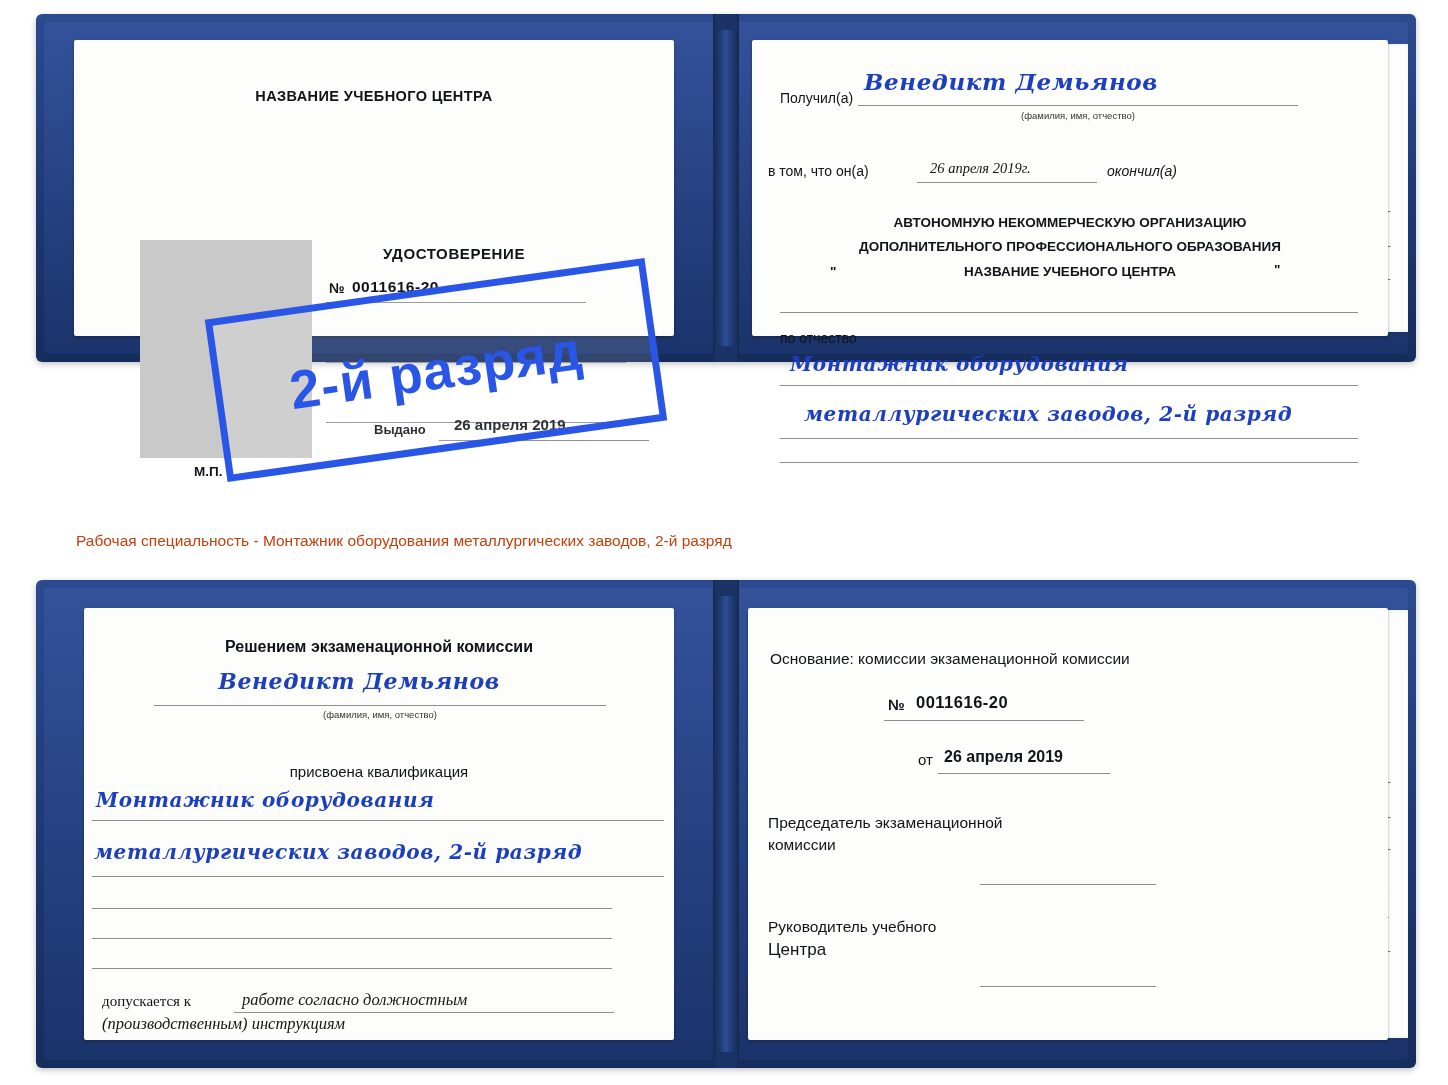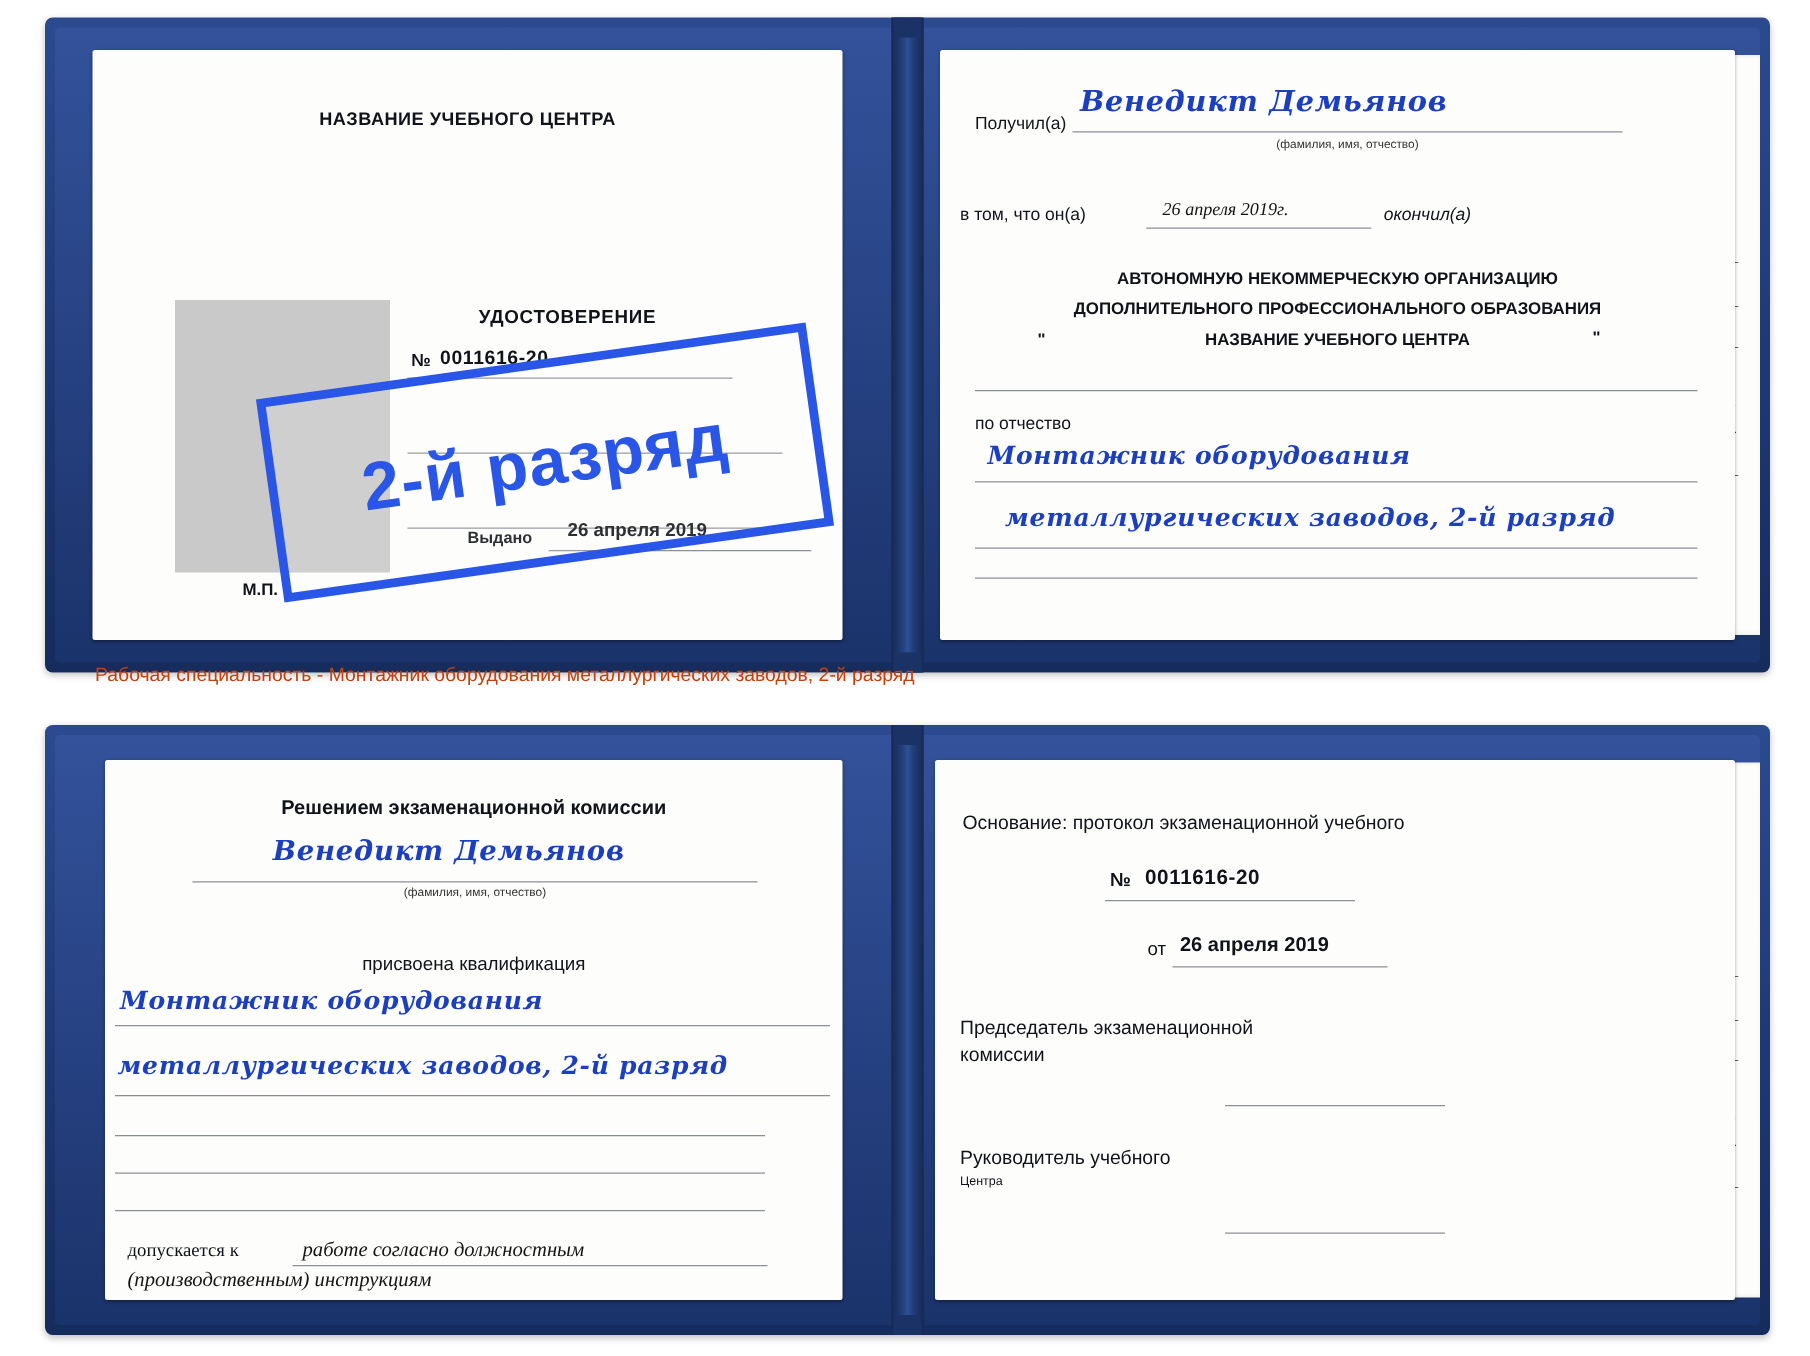--- a/index.html
+++ b/index.html
@@ -15,21 +15,21 @@
     overflow: hidden;
   }
 
   
   .booklet {
     position: absolute;
     background: linear-gradient(180deg, #2c4a8f 0%, #1d3873 55%, #162c5c 100%);
     border-radius: 6px;
     box-shadow: 0 2px 6px rgba(0,0,0,0.25);
   }
-  .booklet.top { left: 36px; top: 14px; width: 1380px; height: 524px; }
+  .booklet.top { left: 36px; top: 14px; width: 1380px; height: 348px; }
   .booklet.bottom { left: 36px; top: 580px; width: 1380px; height: 488px; }
 
   
   .cover-inner {
     position: absolute;
     inset: 8px;
     border-radius: 4px;
     background: linear-gradient(180deg, #33529b 0%, #1b336b 100%);
   }
   .spine {
@@ -261,32 +261,32 @@
 
       <div class="abs" style="left:18px;top:385px;font-size:15px;font-family:'Liberation Serif',serif;">допускается к</div>
       <div class="abs hand-black" style="left:158px;top:382px;font-size:16.5px;">работе согласно должностным</div>
       <div class="rule" style="left:150px;width:380px;top:404px;"></div>
       <div class="abs hand-black" style="left:18px;top:406px;font-size:16.5px;">(производственным) инструкциям</div>
     </div>
   </div>
 
   <div class="page right">
     <div class="page-text">
-      <div class="abs" style="left:22px;top:42px;font-size:15.5px;">Основание: протокол экзаменационной учебного</div>
+      <div class="abs" style="left:22px;top:42px;font-size:15.5px;">Основание: комиссии экзаменационной комиссии</div>
 
       <div class="abs bold" style="left:140px;top:88px;font-size:15px;">№</div>
       <div class="abs bold" style="left:168px;top:85px;font-size:16.5px;letter-spacing:0.5px;">0011616-20</div>
       <div class="rule" style="left:136px;width:200px;top:112px;"></div>
 
       <div class="abs" style="left:170px;top:143px;font-size:15px;">от</div>
       <div class="abs bold" style="left:196px;top:140px;font-size:16px;">26 апреля 2019</div>
       <div class="rule" style="left:190px;width:172px;top:165px;"></div>
 
       <div class="abs" style="left:20px;top:206px;font-size:15.5px;">Председатель экзаменационной</div>
       <div class="abs" style="left:20px;top:228px;font-size:15.5px;">комиссии</div>
       <div class="rule" style="left:232px;width:176px;top:276px;"></div>
 
       <div class="abs" style="left:20px;top:310px;font-size:15.5px;">Руководитель учебного</div>
-      <div class="abs" style="left:20px;top:332px;font-size:10px;">Центра</div>
+      <div class="abs" style="left:20px;top:332px;font-size:17px;">Центра</div>
       <div class="rule" style="left:232px;width:176px;top:378px;"></div>
     </div>
   </div>
 </div>
 
 </body></html>

